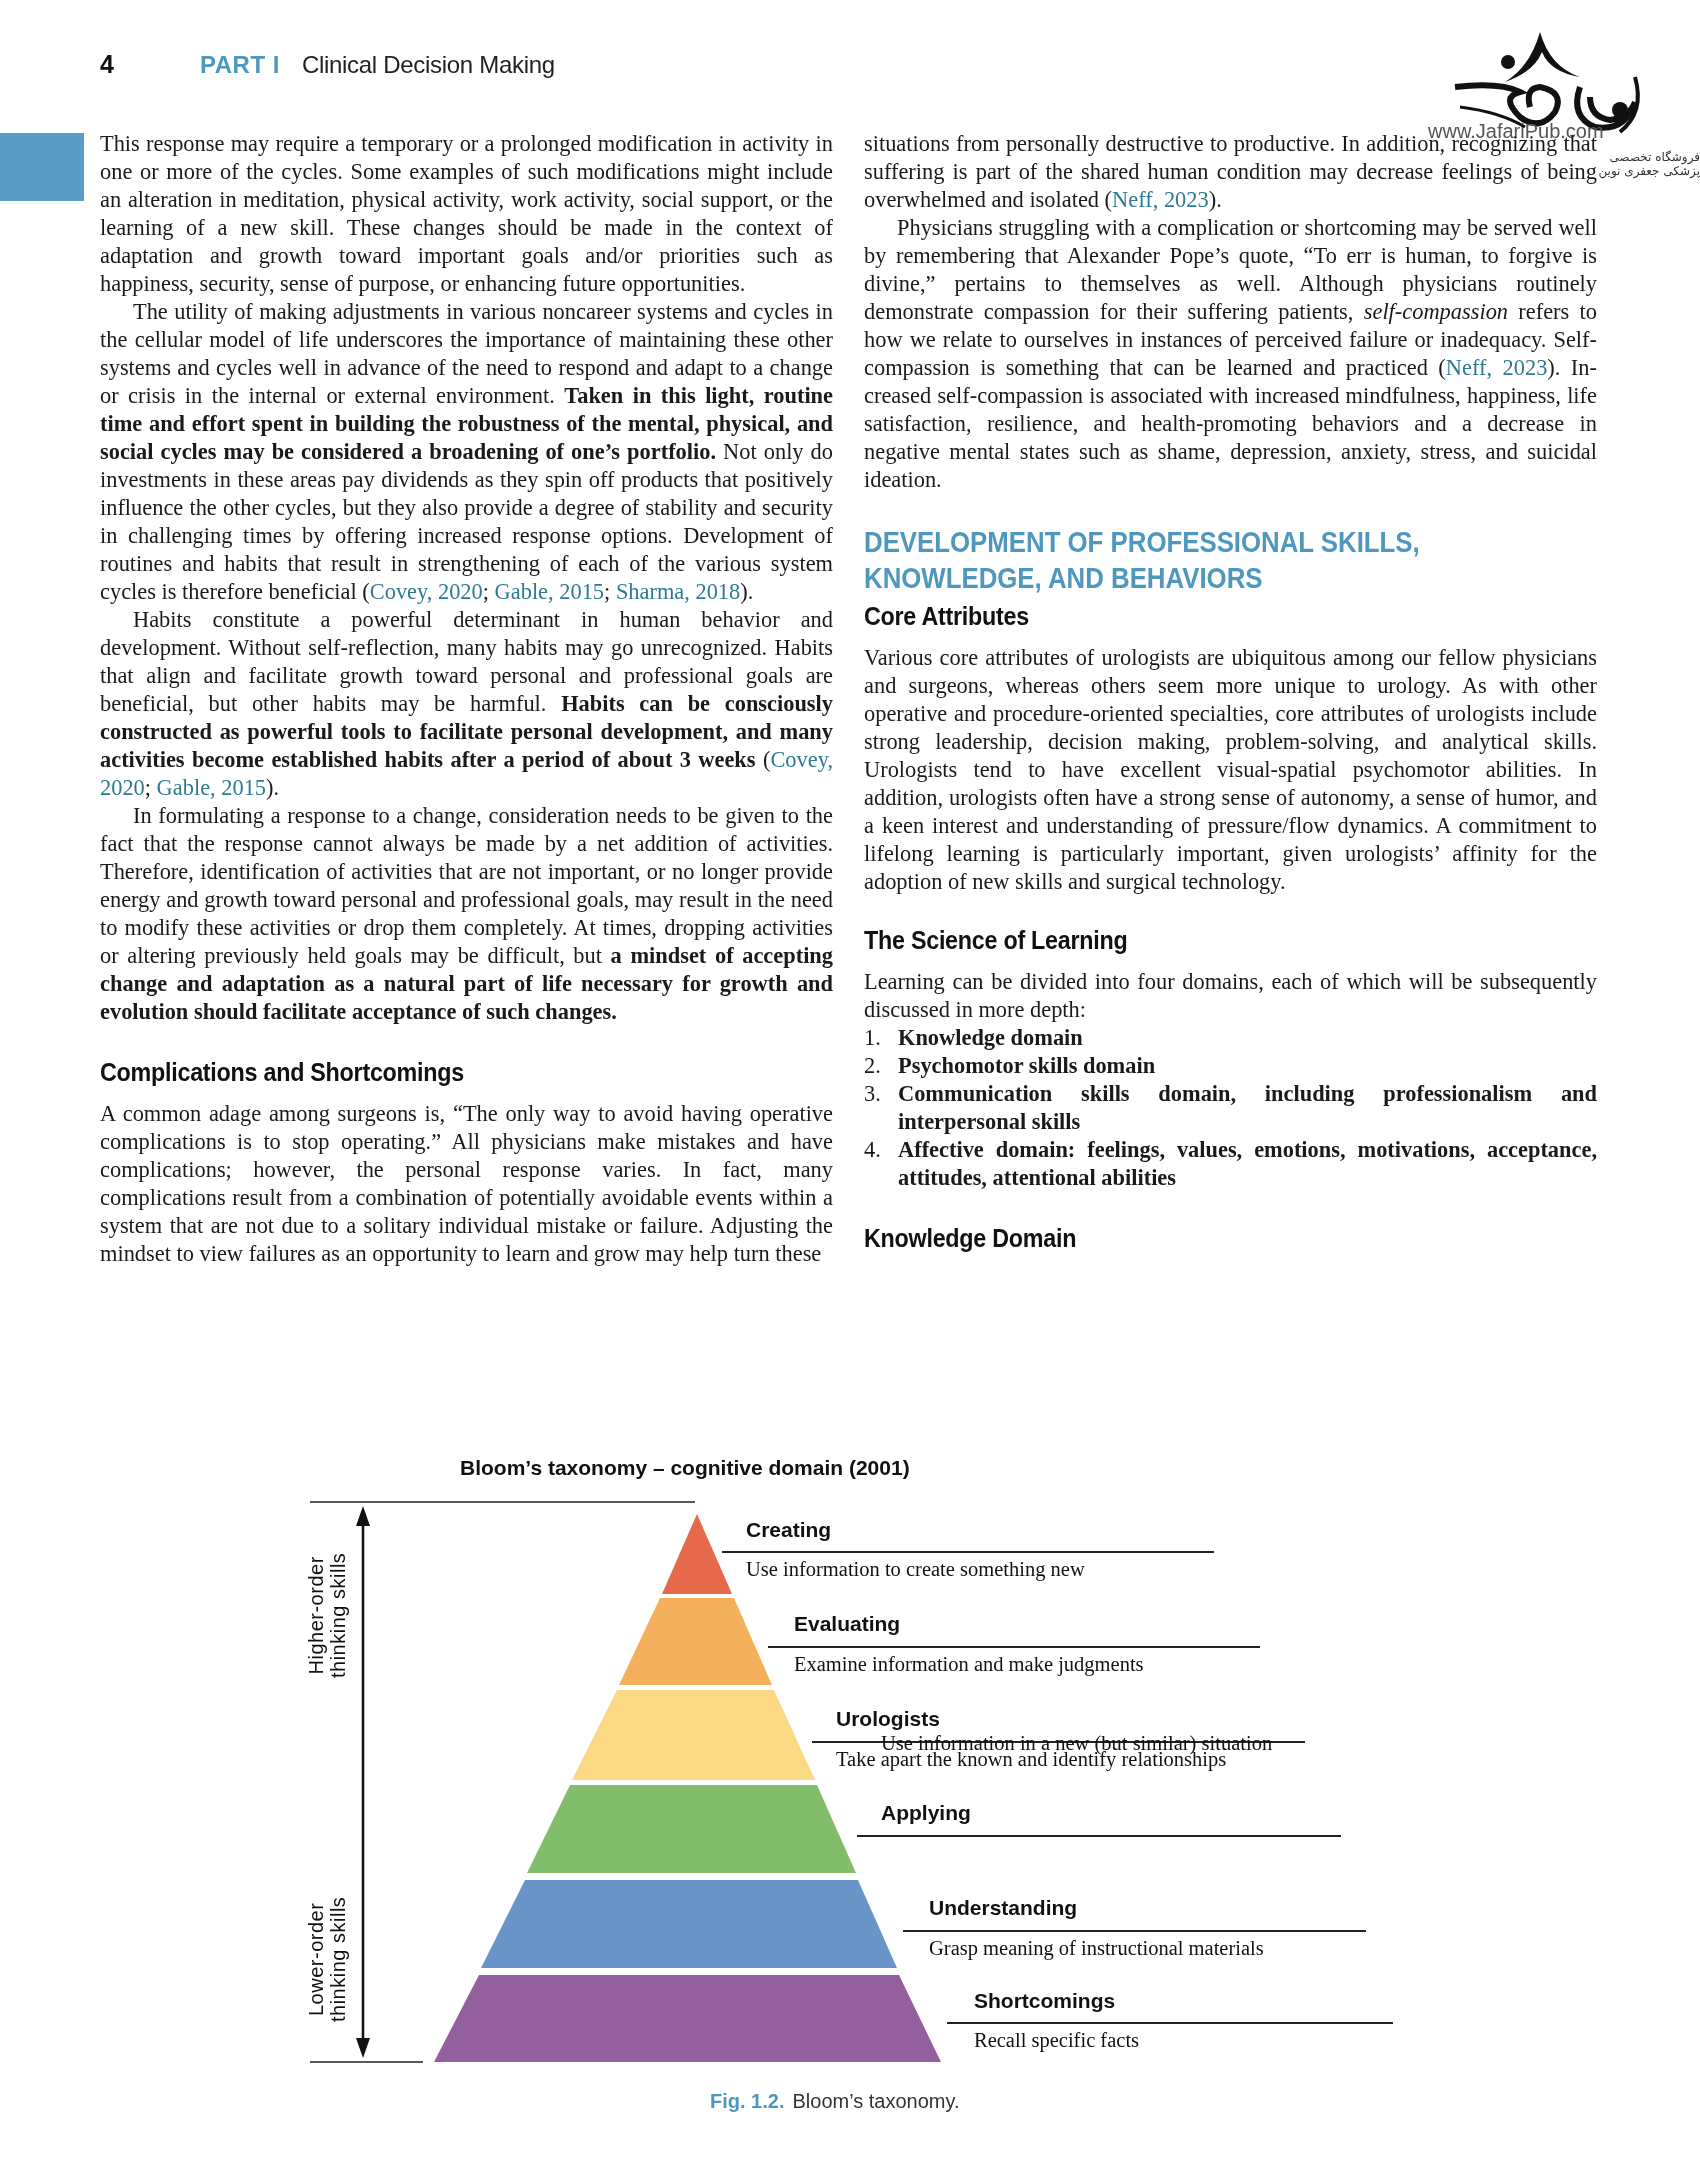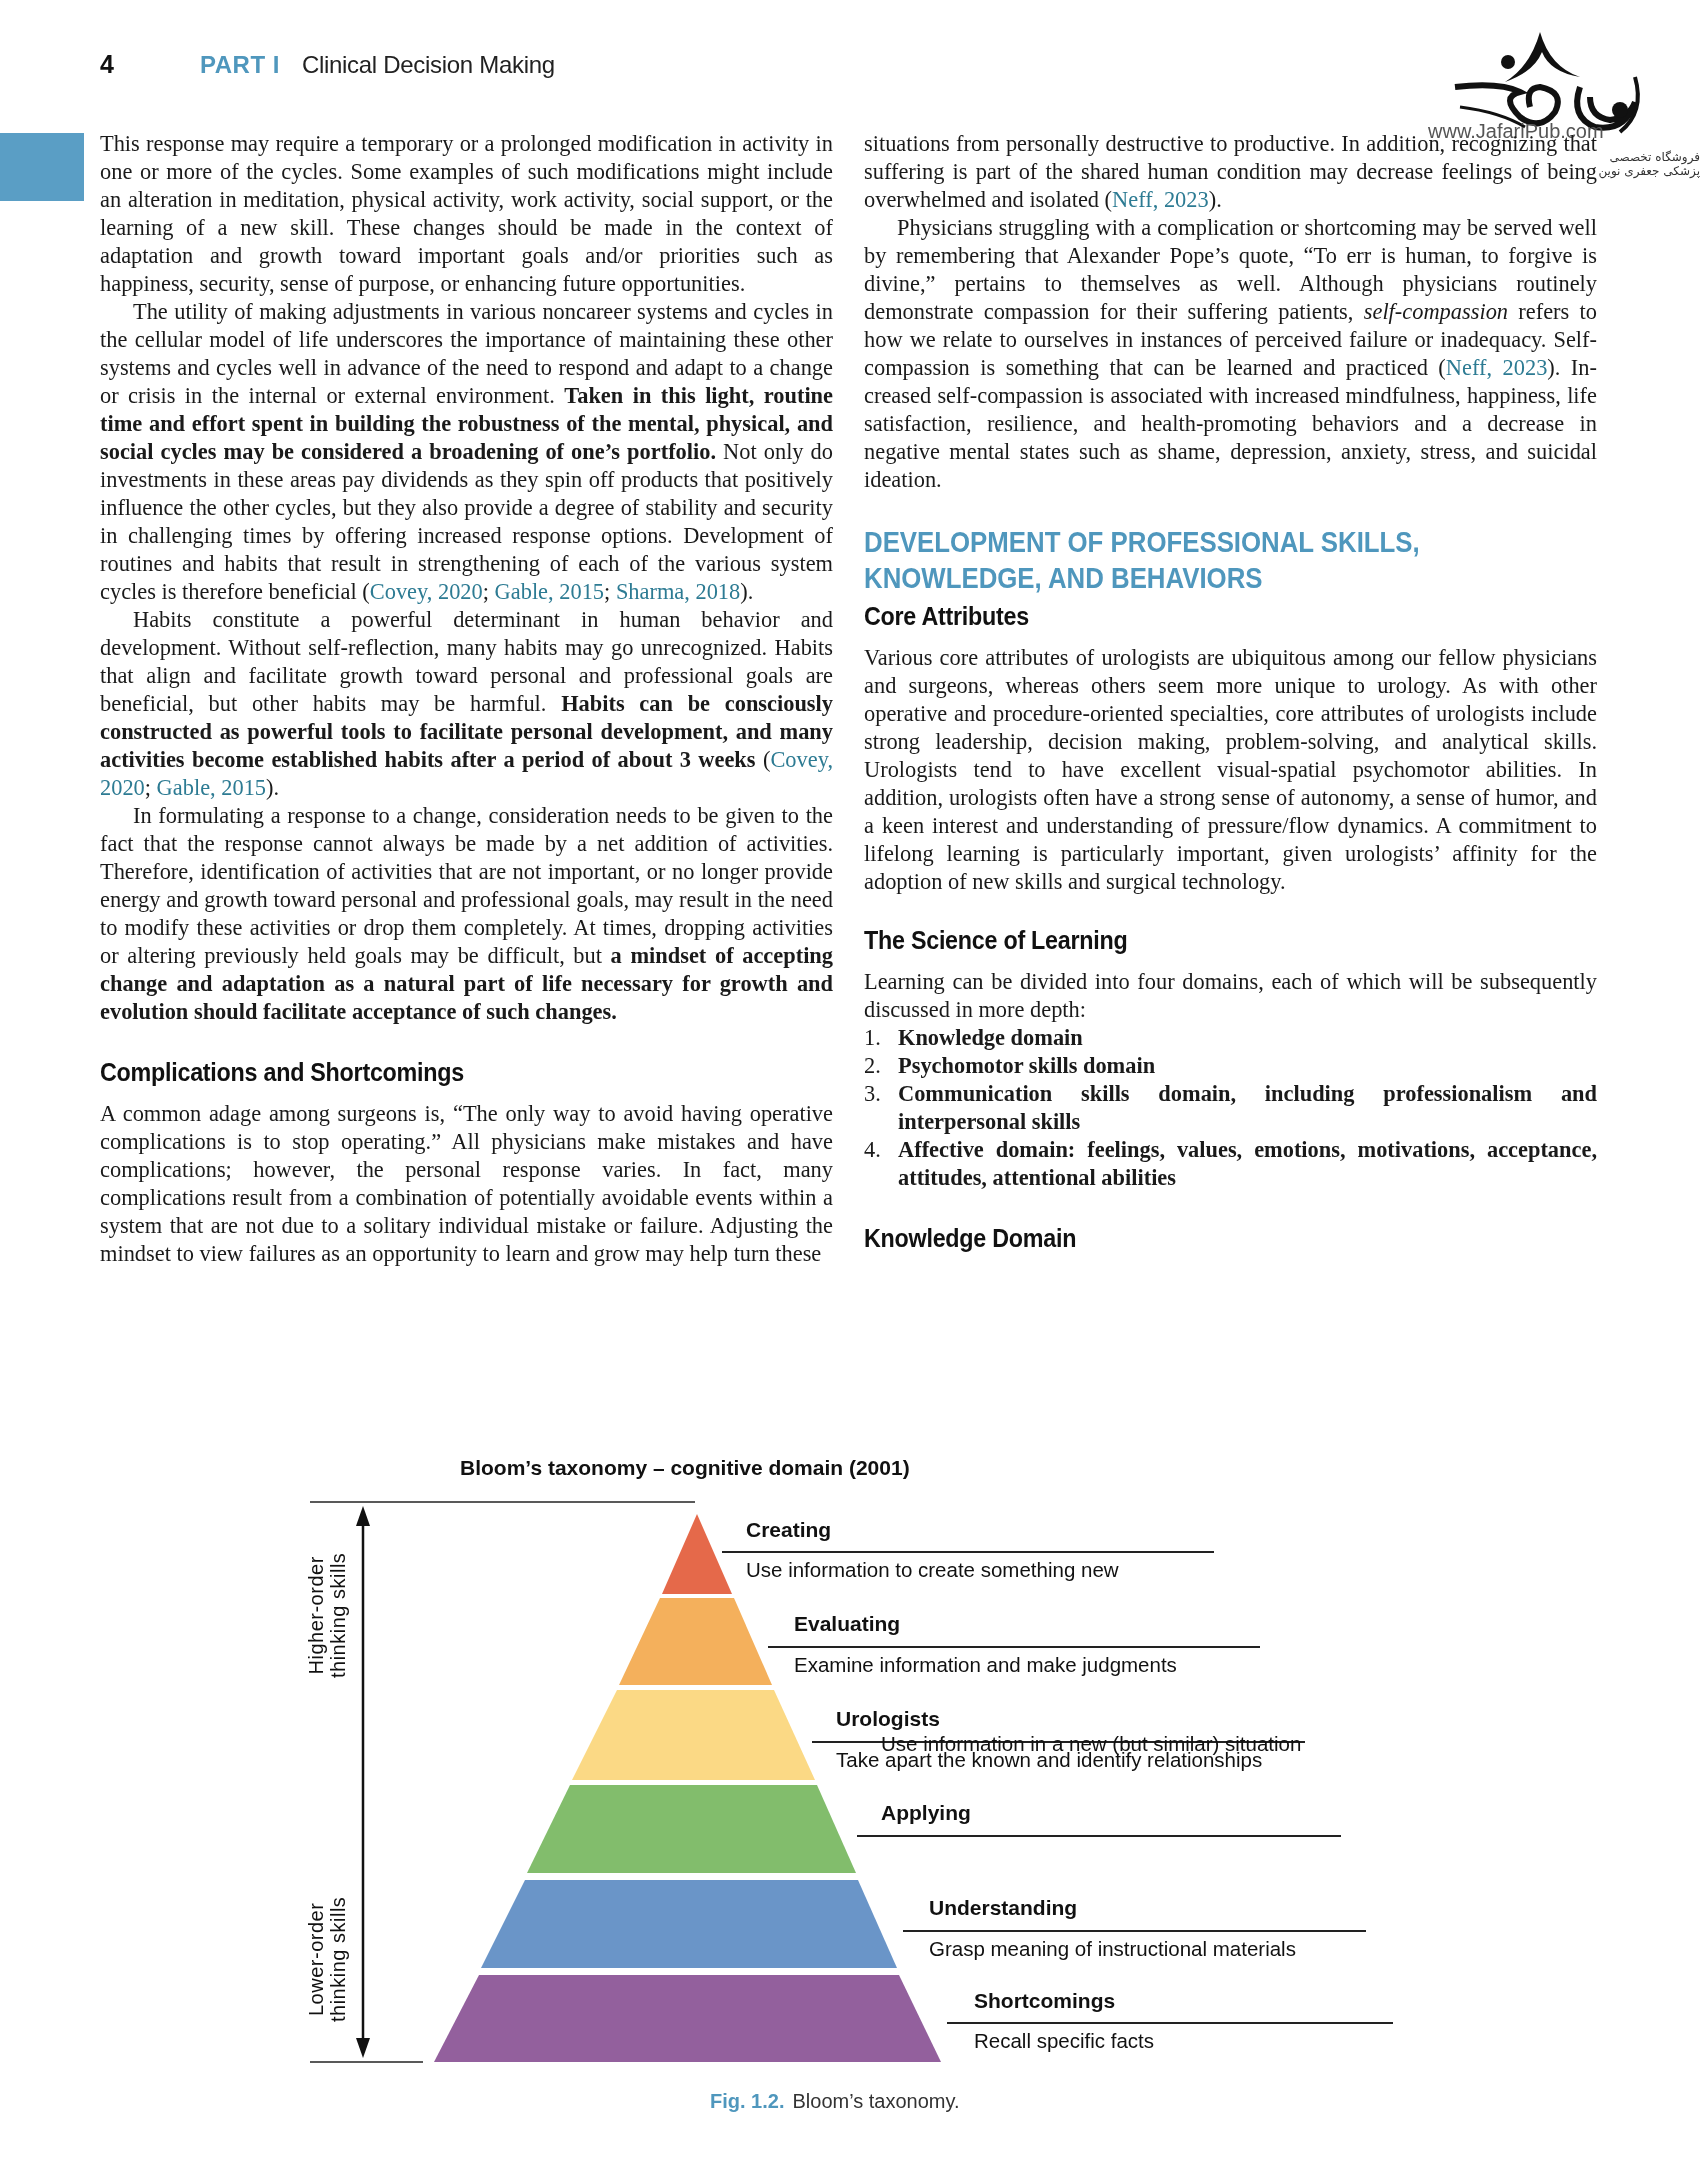--- a/index.html
+++ b/index.html
@@ -26,21 +26,21 @@
   ol.domains { margin: 0; padding: 0; list-style: none; }
   ol.domains li { display: flex; }
   ol.domains li .num { width: 34px; flex: none; }
   ol.domains li .txt { flex: 1; text-align: justify; }
 
   
   .fig { position: absolute; left: 0; top: 0; width: 1700px; height: 1822px; pointer-events: none; }
   .fig * { pointer-events: auto; }
   .fig-title { position: absolute; left: 460px; top: 1456px; font-family: "Liberation Sans", sans-serif; font-weight: bold; font-size: 21px; color: #111; white-space: nowrap; }
   .tier-label { position: absolute; font-family: "Liberation Sans", sans-serif; font-weight: bold; font-size: 21px; color: #111; white-space: nowrap; }
-  .tier-desc { position: absolute; font-family: Liberation Sans, sans-serif; font-size: 20.5px; color: #111; white-space: nowrap; }
+  .tier-desc { position: absolute; font-family: Liberation Serif, serif; font-size: 20.5px; color: #111; white-space: nowrap; }
   .tier-rule { position: absolute; height: 1.5px; background: #222; }
   .axis-text { position: absolute; font-family: "Liberation Sans", sans-serif; font-size: 20px; line-height: 22px; color: #111; transform: rotate(-90deg); transform-origin: left top; white-space: nowrap; text-align: center; letter-spacing: 0.5px; }
   .caption { position: absolute; left: 710px; top: 2090px; font-family: "Liberation Sans", sans-serif; font-size: 20px; color: #333; white-space: nowrap; }
   .caption .fig-num { color: #4f97bd; font-weight: bold; margin-right: 8px; }
 
   .watermark { position: absolute; left: 1430px; top: 22px; width: 270px; height: 160px; }
   .wm-url { position: absolute; left: 1428px; top: 120px; font-family: "Liberation Sans", sans-serif; font-size: 20px; color: #555; }
   .wm-fa { position: absolute; left: 1598px; top: 150px; font-family: "DejaVu Sans", sans-serif; font-size: 12px; color: #333; direction: rtl; }
 </style>
 </head>

